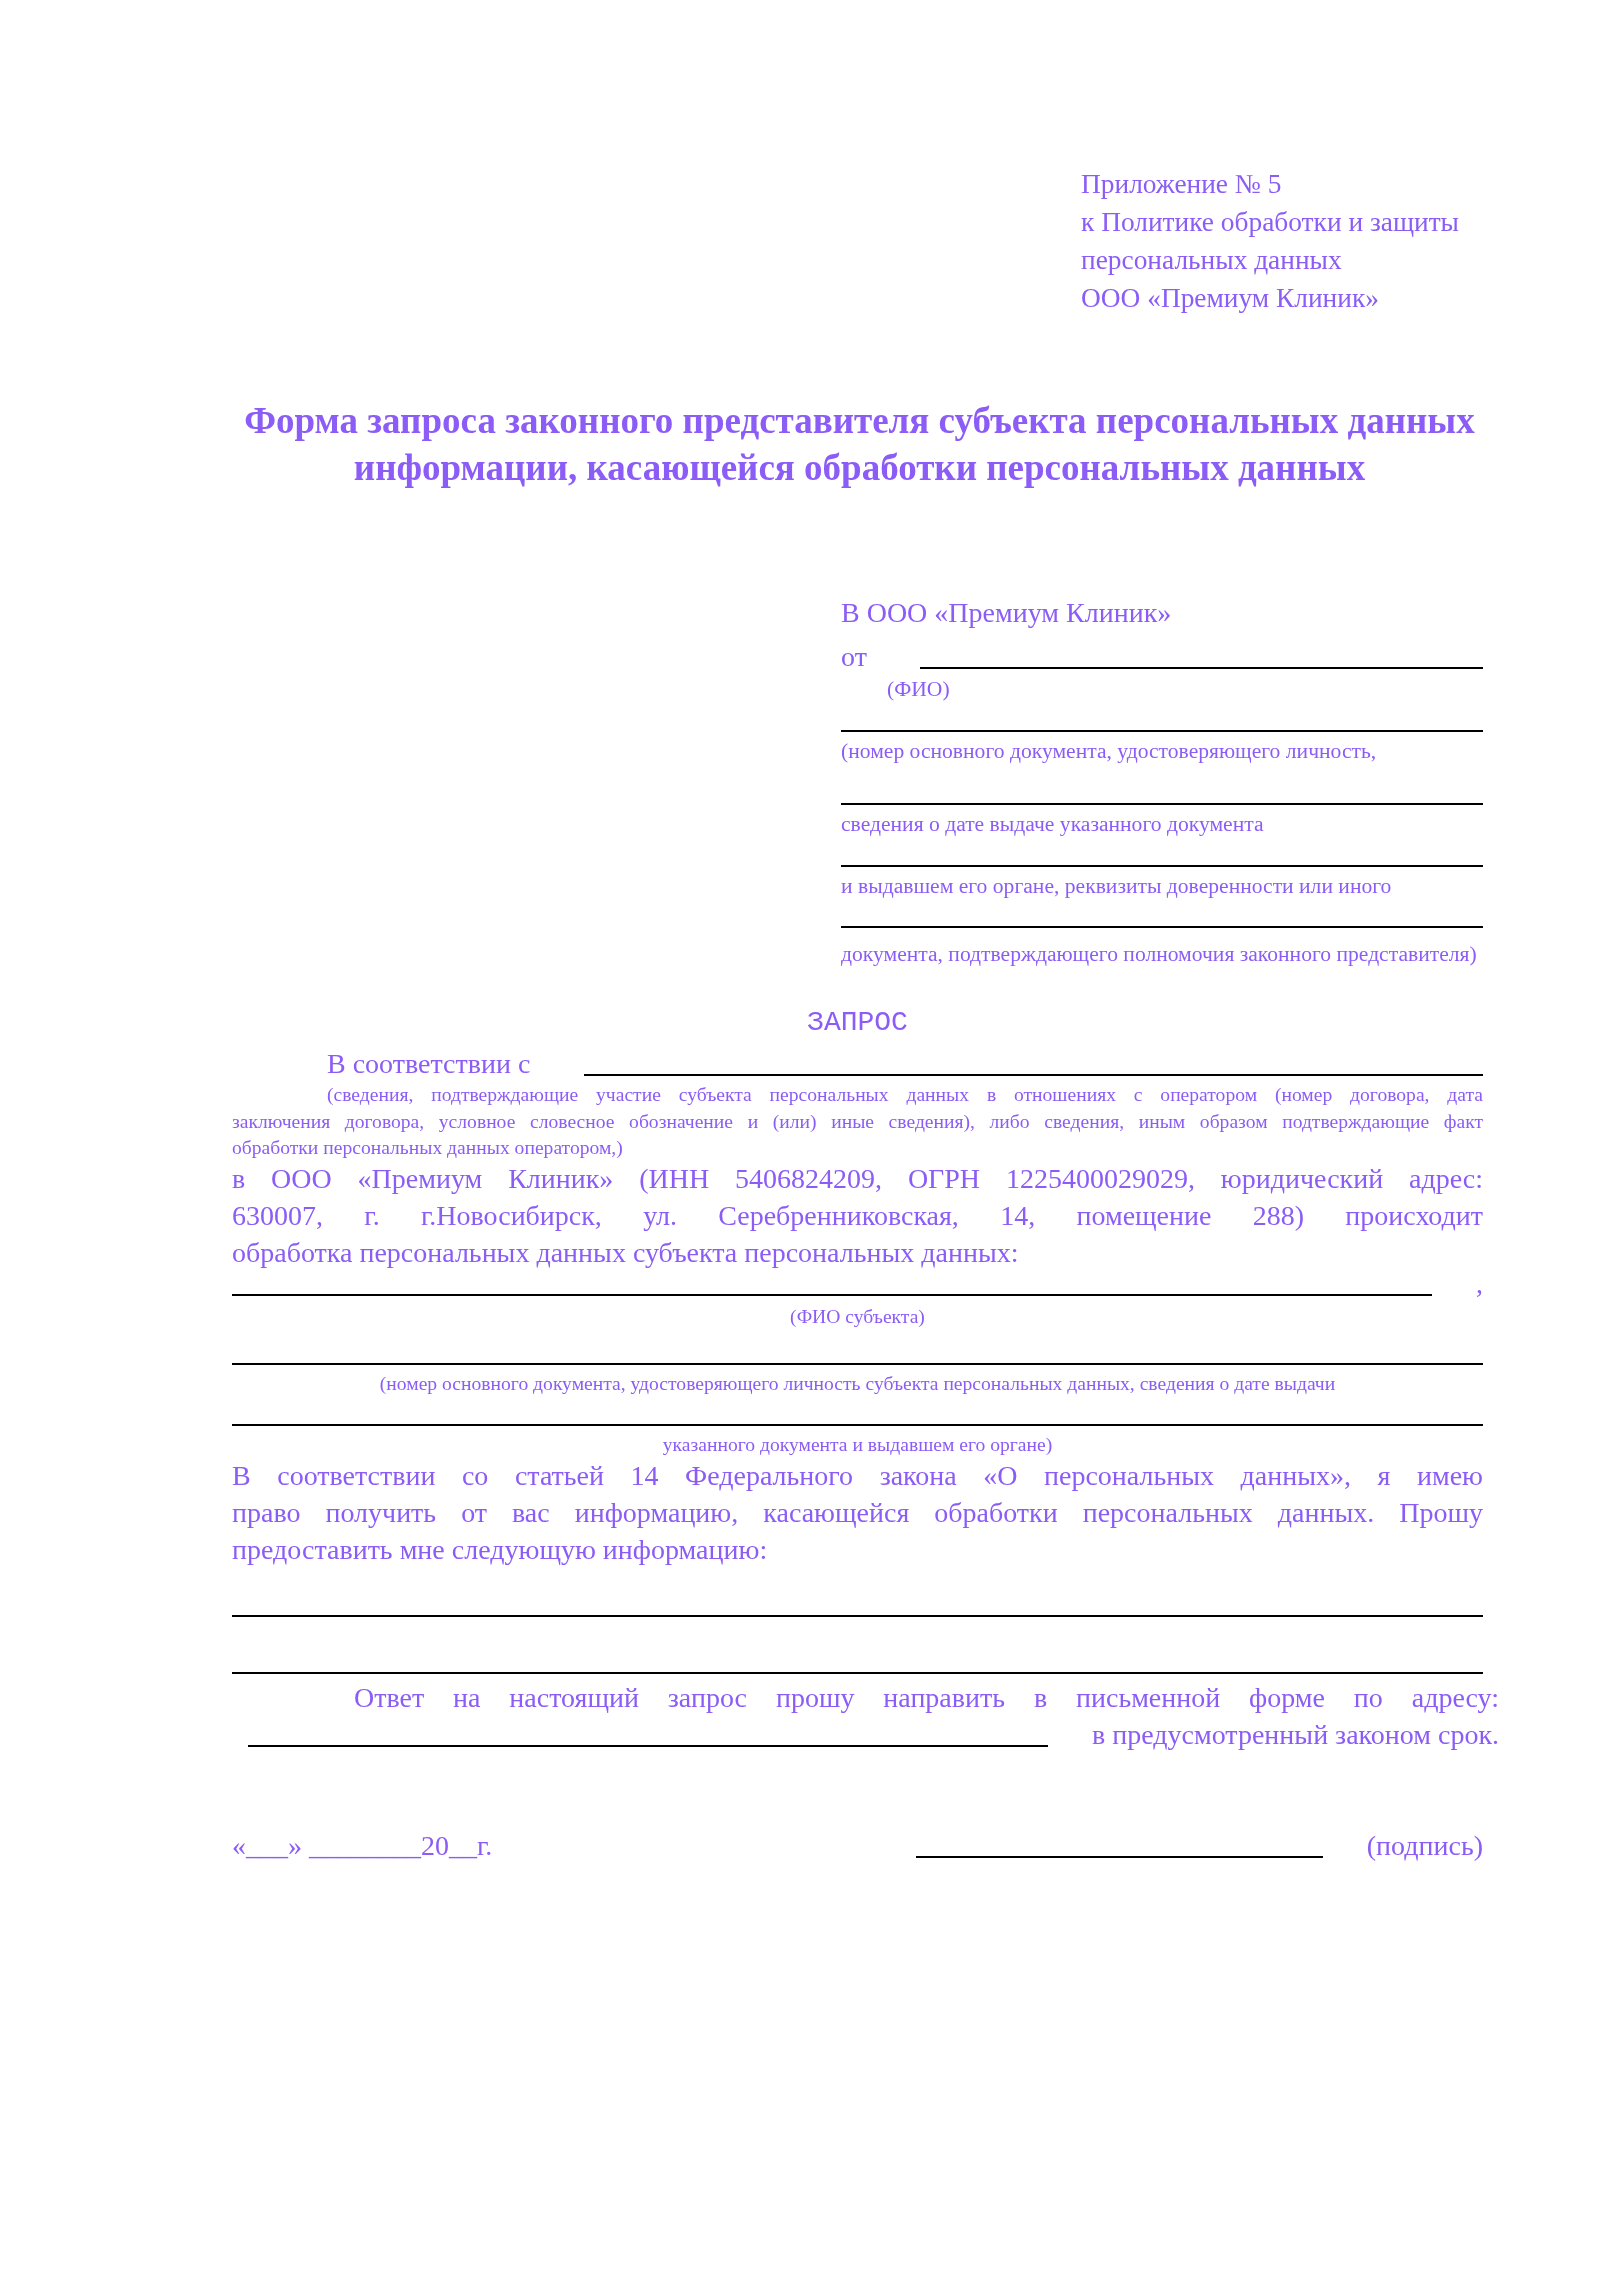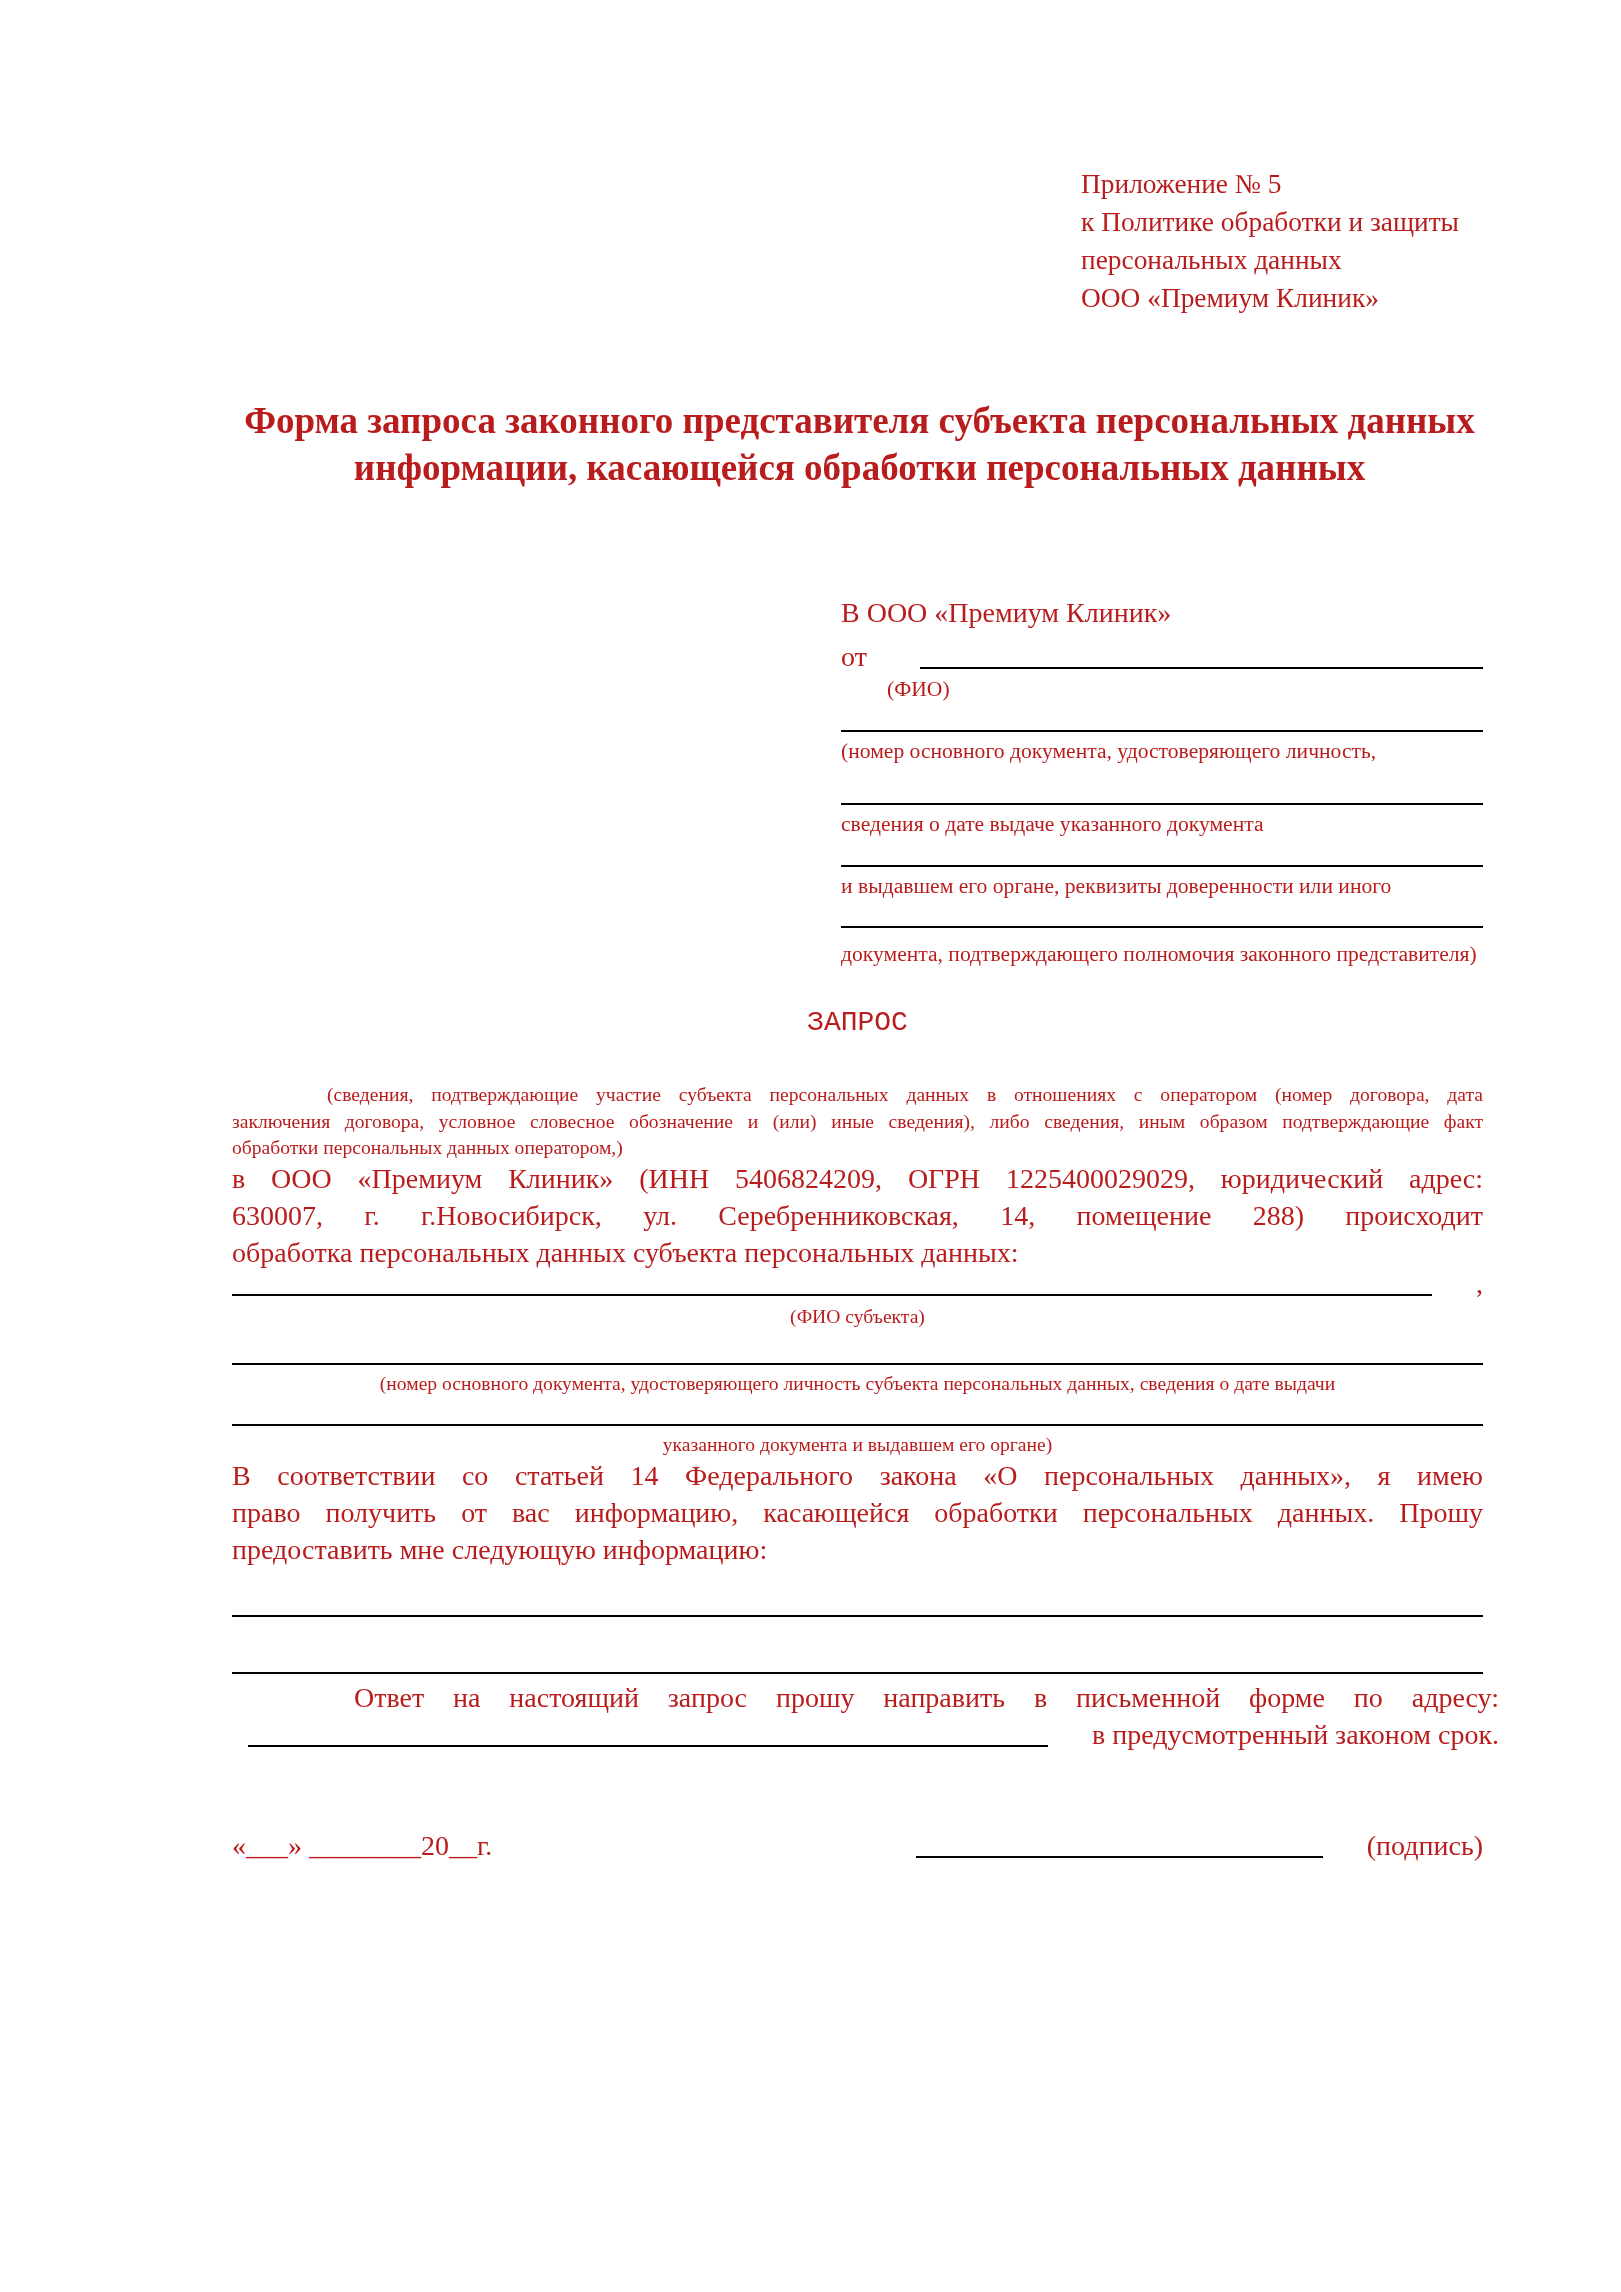--- a/index.html
+++ b/index.html
@@ -1,21 +1,21 @@
 <!DOCTYPE html>
 <html><head>
 <meta charset="utf-8">
 <style>
   html,body{margin:0;padding:0;background:#ffffff;}
   .page{
     position:relative;
     width:1621px;height:2293px;
     background:#ffffff;
     font-family:"Liberation Serif","DejaVu Serif",serif;
-    color:#b91c1c;
+    color:#8b5cf6;
     overflow:hidden;
   }
   .abs{position:absolute;}
   .body-text{font-size:28px;line-height:37px;}
   .title{font-size:37px;line-height:47px;font-weight:bold;text-align:center;}
   .appendix{font-size:27.4px;line-height:38px;}
   .cap{font-size:21.6px;line-height:25.5px;}
   .cap-sm{font-size:19.6px;line-height:25.5px;text-align:center;}
   .cap-par{font-size:19.6px;line-height:26.5px;}
   .row{display:flex;gap:44px;}
@@ -61,20 +61,24 @@
 
     <div style="margin-top:27.4px;border-bottom:2px solid #000;"></div>
     <div class="cap" style="margin-top:6.9px;">и выдавшем его органе, реквизиты доверенности или иного</div>
 
     <div style="margin-top:26.5px;border-bottom:2px solid #000;"></div>
     <div class="cap" style="margin-top:14px;">документа, подтверждающего полномочия законного представителя)</div>
   </div>
 
   <div class="abs body-text center" style="top:1004px;left:232px;width:1251px;font-family:Liberation Mono, monospace;">ЗАПРОС</div>
 
+  <div class="abs row body-text" style="top:1045px;left:232px;width:1251px;">
+    <span class="ind97">В соответствии с</span>
+    <span class="u" style="margin-left:9.8px;"></span>
+  </div>
 
   <div class="abs cap-par" style="top:1082px;left:232px;width:1251px;">
     <div class="just ind97">(сведения, подтверждающие участие субъекта персональных данных в отношениях с оператором (номер договора, дата</div>
     <div class="just">заключения договора, условное словесное обозначение и (или) иные сведения), либо сведения, иным образом подтверждающие факт</div>
     <div>обработки персональных данных оператором,)</div>
   </div>
 
   <div class="abs body-text" style="top:1160px;left:232px;width:1251px;">
     <div class="just">в ООО «Премиум Клиник» (ИНН 5406824209, ОГРН 1225400029029, юридический адрес:</div>
     <div class="just">630007, г. г.Новосибирск, ул. Серебренниковская, 14, помещение 288) происходит</div>

